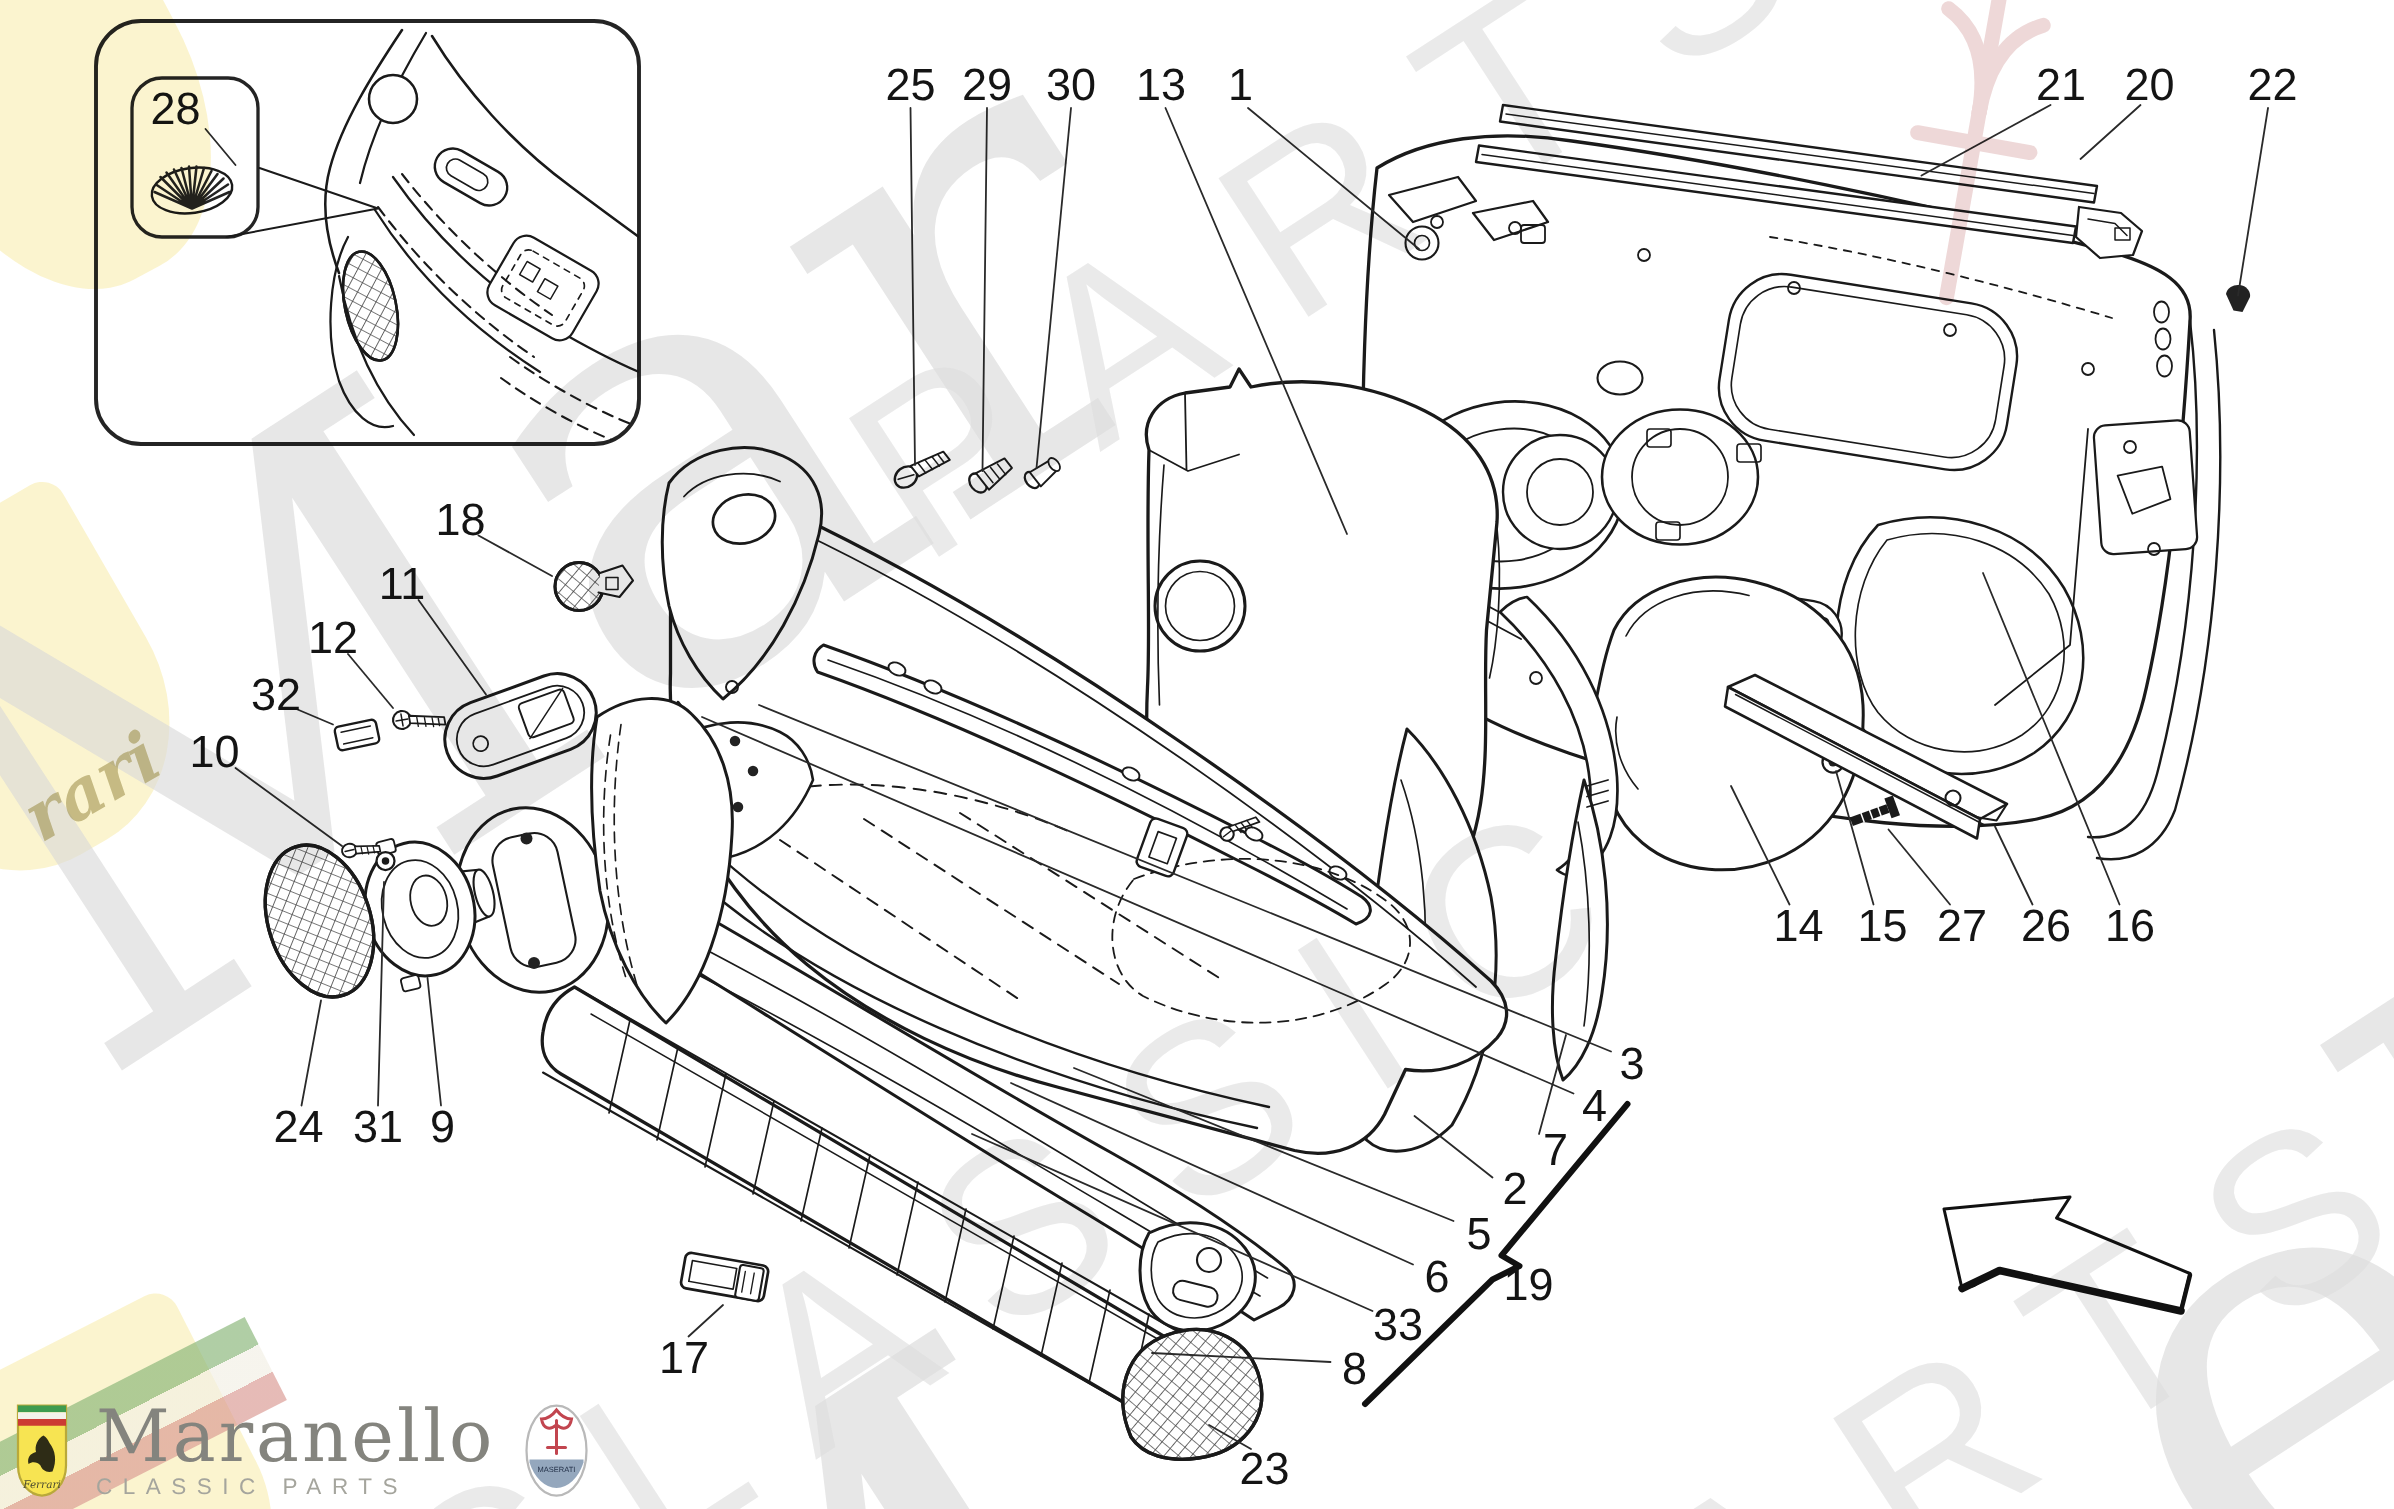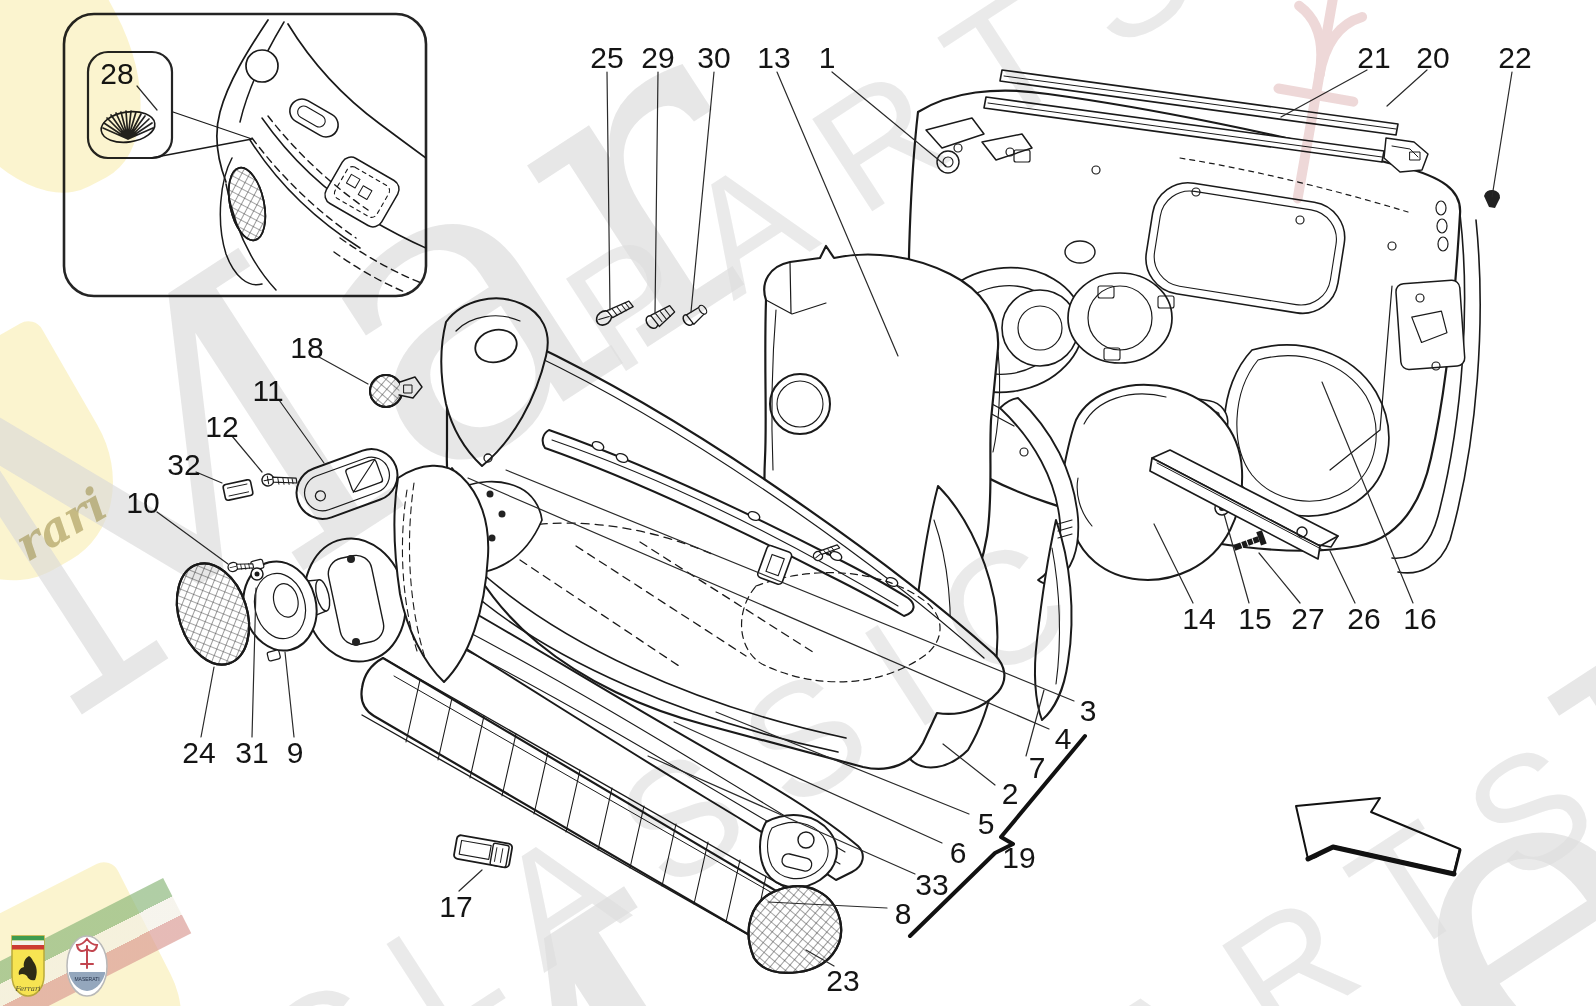--- a/index.html
+++ b/index.html
@@ -442,20 +442,24 @@
 
   <div class="logo-bar">
     <svg width="36" height="64" viewBox="0 0 36 64">
       <path d="M2,2 H34 V42 C34,55 25,62 18,62 C11,62 2,55 2,42 Z" fill="#f7e452" stroke="#b9a93a" stroke-width="1.5"></path>
       <rect x="2" y="2" width="32" height="4.5" fill="#3f9b4f"></rect>
       <rect x="2" y="6.5" width="32" height="4.5" fill="#f4f2ea"></rect>
       <rect x="2" y="11" width="32" height="4.5" fill="#cc3b33"></rect>
       <path d="M19,22 c-4,2 -6,7 -5,11 c-4,1 -6,4 -5,8 c3,-2 6,-1 8,1 c1,3 4,5 8,4 c3,-7 2,-14 -2,-19 c-1,-2 -2,-4 -4,-5 Z" fill="#2e2c16"></path>
       <text x="18" y="57" text-anchor="middle" font-size="7" font-style="italic" font-family="DejaVu Serif, serif" fill="#4a4a30">Ferrari</text>
     </svg>
+    <div class="brand-col">
+      <div class="brand">Maranello</div>
+      <div class="tagline">CLASSIC PARTS</div>
+    </div>
     <svg width="46" height="64" viewBox="0 0 46 64">
       <ellipse cx="23" cy="32" rx="20" ry="30" fill="#ffffff" stroke="#b9b9b9" stroke-width="1.5"></ellipse>
       <path d="M5,40 a20,30 0 0 0 36,0 v-2 h-36 Z" fill="#94a7bd"></path>
       <g stroke="#c2454f" stroke-width="2" fill="none" stroke-linecap="round">
         <path d="M23,12 V34"></path>
         <path d="M23,15 C18,19 14,17 13,11 C17,11 20,9 23,5 C26,9 29,11 33,11 C32,17 28,19 23,15"></path>
         <path d="M17,30 H29"></path>
       </g>
       <text x="23" y="46.5" text-anchor="middle" font-size="5" font-family="Liberation Sans, sans-serif" fill="#24324a">MASERATI</text>
     </svg>

